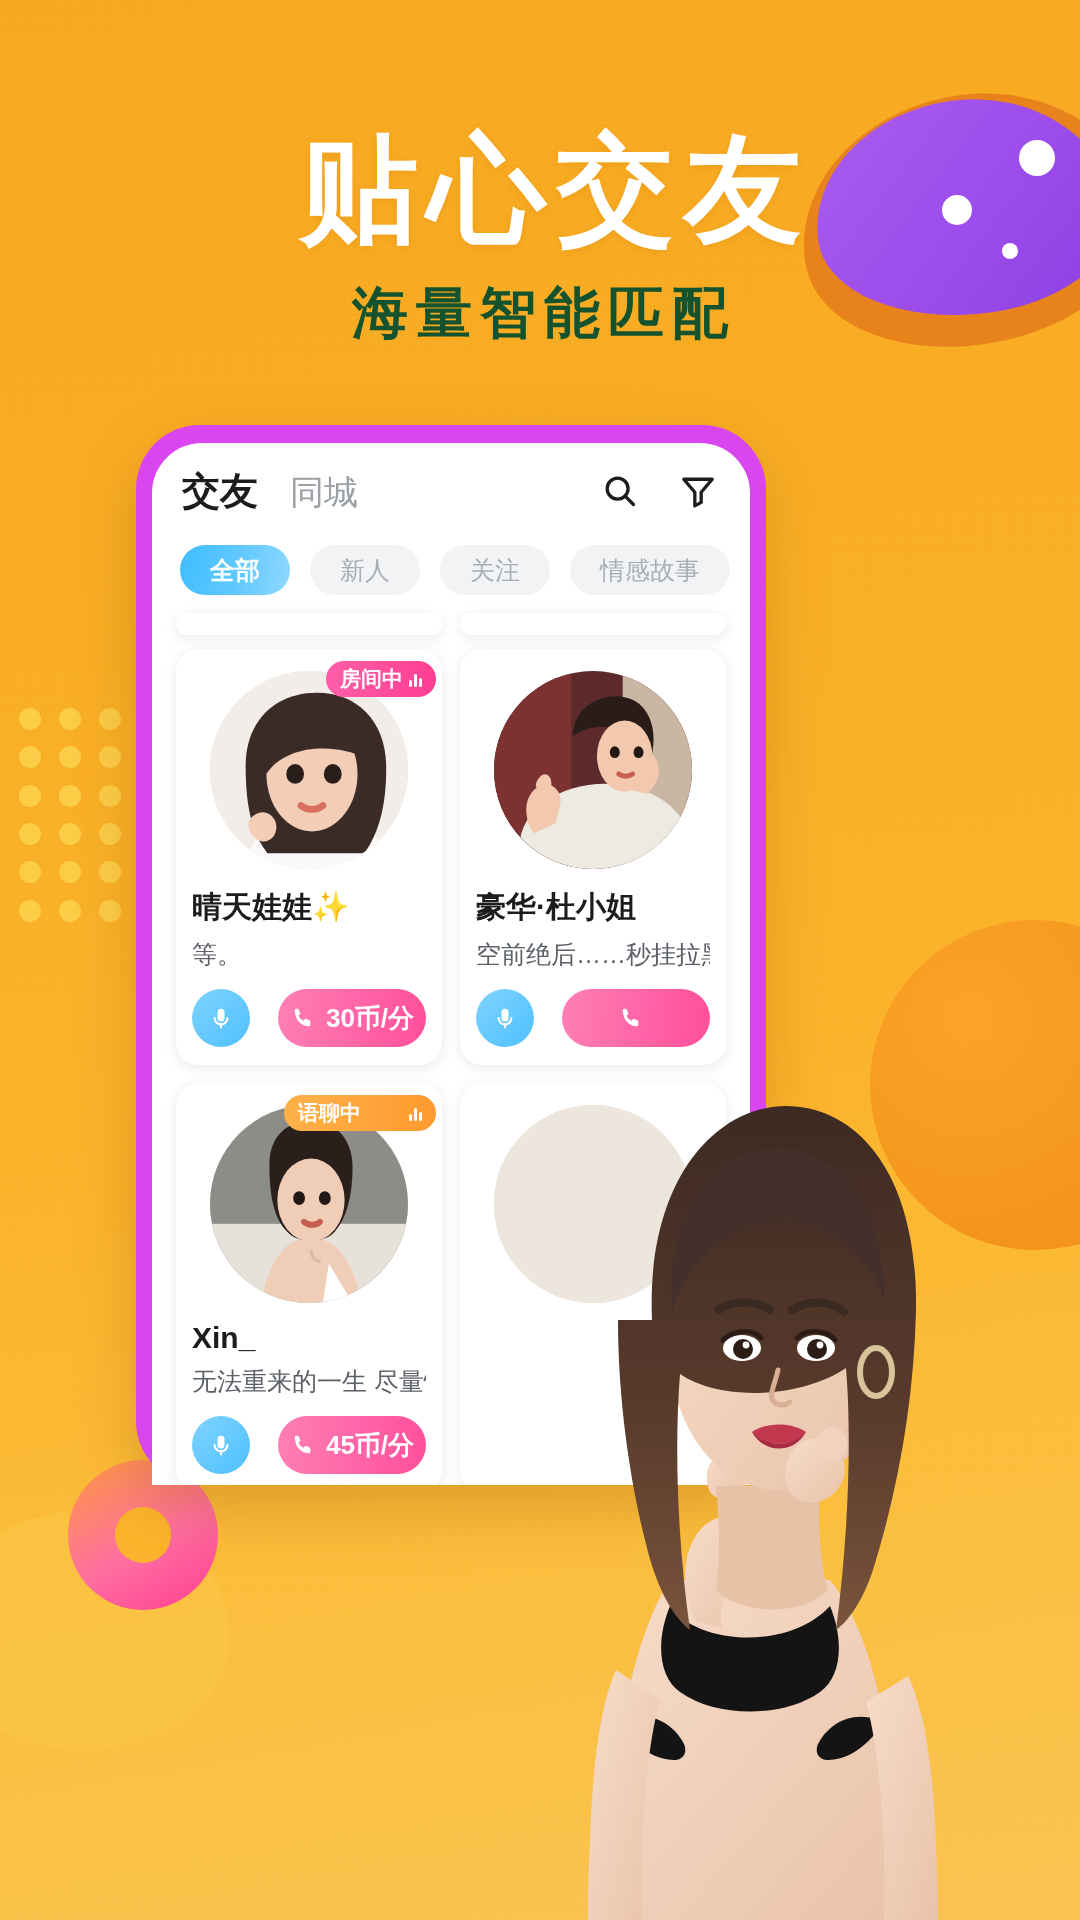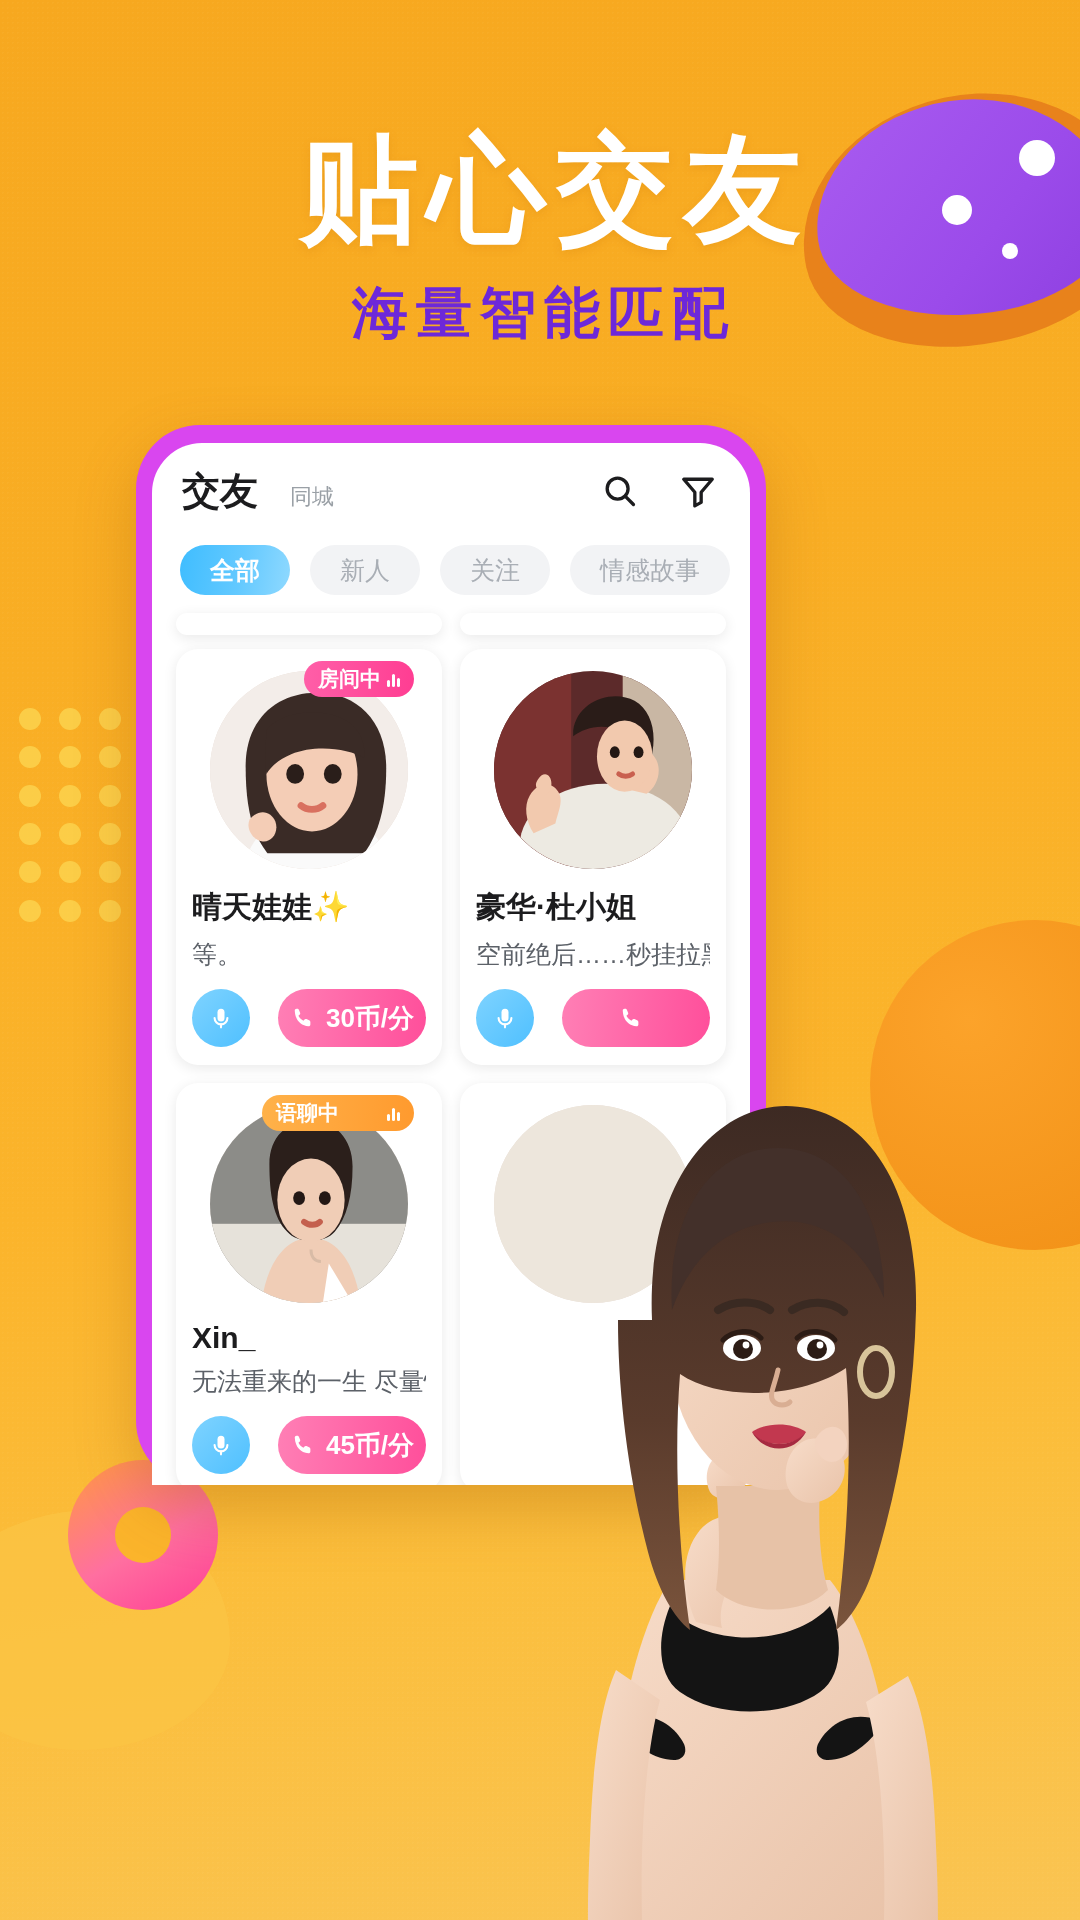--- a/index.html
+++ b/index.html
@@ -86,21 +86,21 @@
     position:absolute; top:128px; left:0; right:0; text-align:center; z-index:5;
   }
   .headline{
     font-size:118px; line-height:1.05; font-weight:bold; color:#FFFFFF;
     letter-spacing:10px; text-indent:10px;
     text-shadow:0 3px 10px rgba(200,110,0,.18);
     padding-left:22px;
   }
   .subheadline{
     margin-top:24px;
-    font-size:56px; font-weight:bold; color:#6d28d9; letter-spacing:8px; text-indent:8px;
+    font-size:56px; font-weight:bold; color:#14532d; letter-spacing:8px; text-indent:8px;
   }
 
   
   .phone{
     position:absolute; left:128px; top:425px;
     width:630px; height:1060px;
     background:#d946ef;
     border-radius:64px;
     padding:18px 16px 0 16px;
     box-shadow:0 24px 60px rgba(150,80,0,.28);
@@ -113,21 +113,21 @@
     border-radius:50px 50px 0 0;
     overflow:hidden;
     position:relative;
   }
 
   
   .appnav{
     height:96px; display:flex; align-items:center; padding:0 30px;
   }
   .nav-tabs{ display:flex; align-items:baseline; gap:32px; flex:1; }
-  .nav-tab{ font-size:22px; color:#9AA0A6; }
+  .nav-tab{ font-size:34px; color:#9AA0A6; }
   .nav-tab.active{ font-size:38px; font-weight:bold; color:#1C1C1E; }
   .nav-icons{ display:flex; align-items:center; gap:34px; }
   .icon-btn{ width:44px; height:44px; display:flex; align-items:center; justify-content:center; }
 
   
   .chips{
     display:flex; gap:20px; padding:6px 28px 18px 28px; overflow:hidden;
   }
   .chip{
     flex:0 0 auto; height:50px; padding:0 30px; border-radius:25px;
@@ -149,21 +149,21 @@
     box-shadow:0 3px 14px rgba(0,0,0,.09);
     position:relative; overflow:hidden;
   }
   .card.clipped{ height:22px; padding:0; }
   .avatar{
     width:198px; height:198px; border-radius:50%; margin:6px auto 0 auto;
     overflow:hidden; position:relative; background:#E8DCD4;
   }
 
   .badge{
-    position:absolute; right:28px; top:12px; height:36px; padding:0 14px;
+    position:absolute; right:6px; top:12px; height:36px; padding:0 14px;
     border-radius:18px; color:#fff; font-size:21px; font-weight:bold;
     display:flex; align-items:center; gap:6px; z-index:3;
   }
   .badge.pink{ background:linear-gradient(95deg,#FF5FA8,#FF3D92); }
   .badge.orange{ background:linear-gradient(95deg,#FFB24A,#FF9A2E);gap:48px; }
   .bars{ display:flex; align-items:flex-end; gap:2px; height:16px; }
   .bars i{ width:3px; background:#fff; border-radius:2px; }
   .bars i:nth-child(1){ height:7px;}
   .bars i:nth-child(2){ height:13px;}
   .bars i:nth-child(3){ height:9px;}

